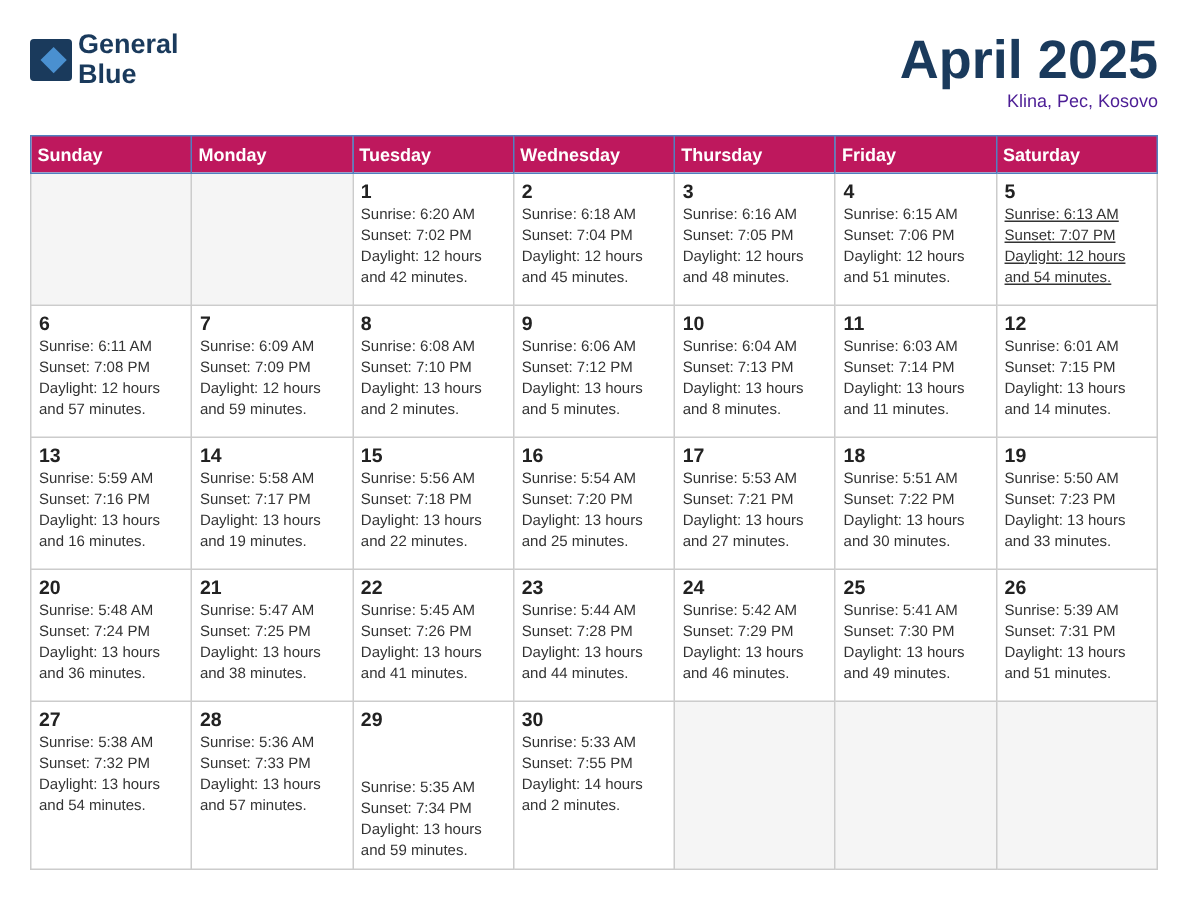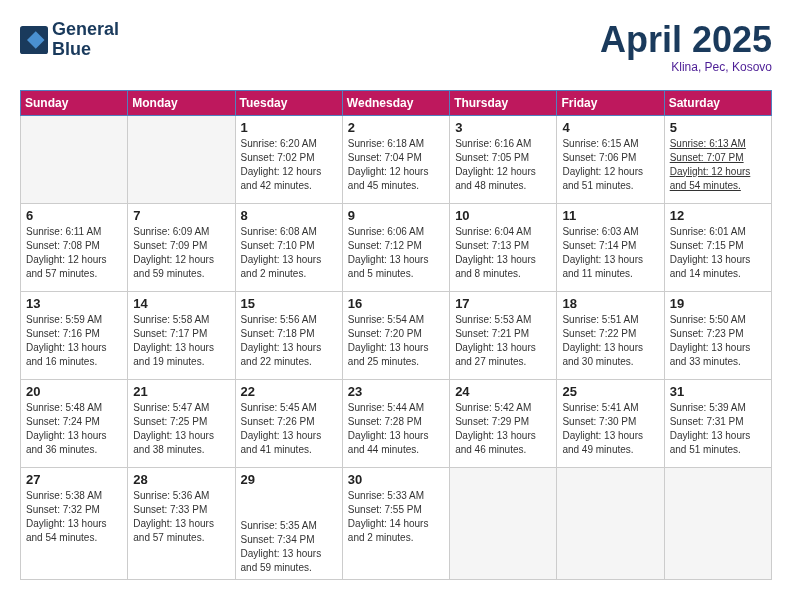--- a/index.html
+++ b/index.html
@@ -303,21 +303,21 @@
 and 46 minutes.</div>
         </td>
         <td>
           <span class="day-number">25</span>
           <div class="cell-info" style="white-space: pre-wrap;">Sunrise: 5:41 AM
 Sunset: 7:30 PM
 Daylight: 13 hours
 and 49 minutes.</div>
         </td>
         <td>
-          <span class="day-number">31</span>
+          <span class="day-number">26</span>
           <div class="cell-info" style="white-space: pre-wrap;">Sunrise: 5:39 AM
 Sunset: 7:31 PM
 Daylight: 13 hours
 and 51 minutes.</div>
         </td>
       </tr>
       <tr>
         <td>
           <span class="day-number">27</span>
           <div class="cell-info" style="white-space: pre-wrap;">Sunrise: 5:38 AM

